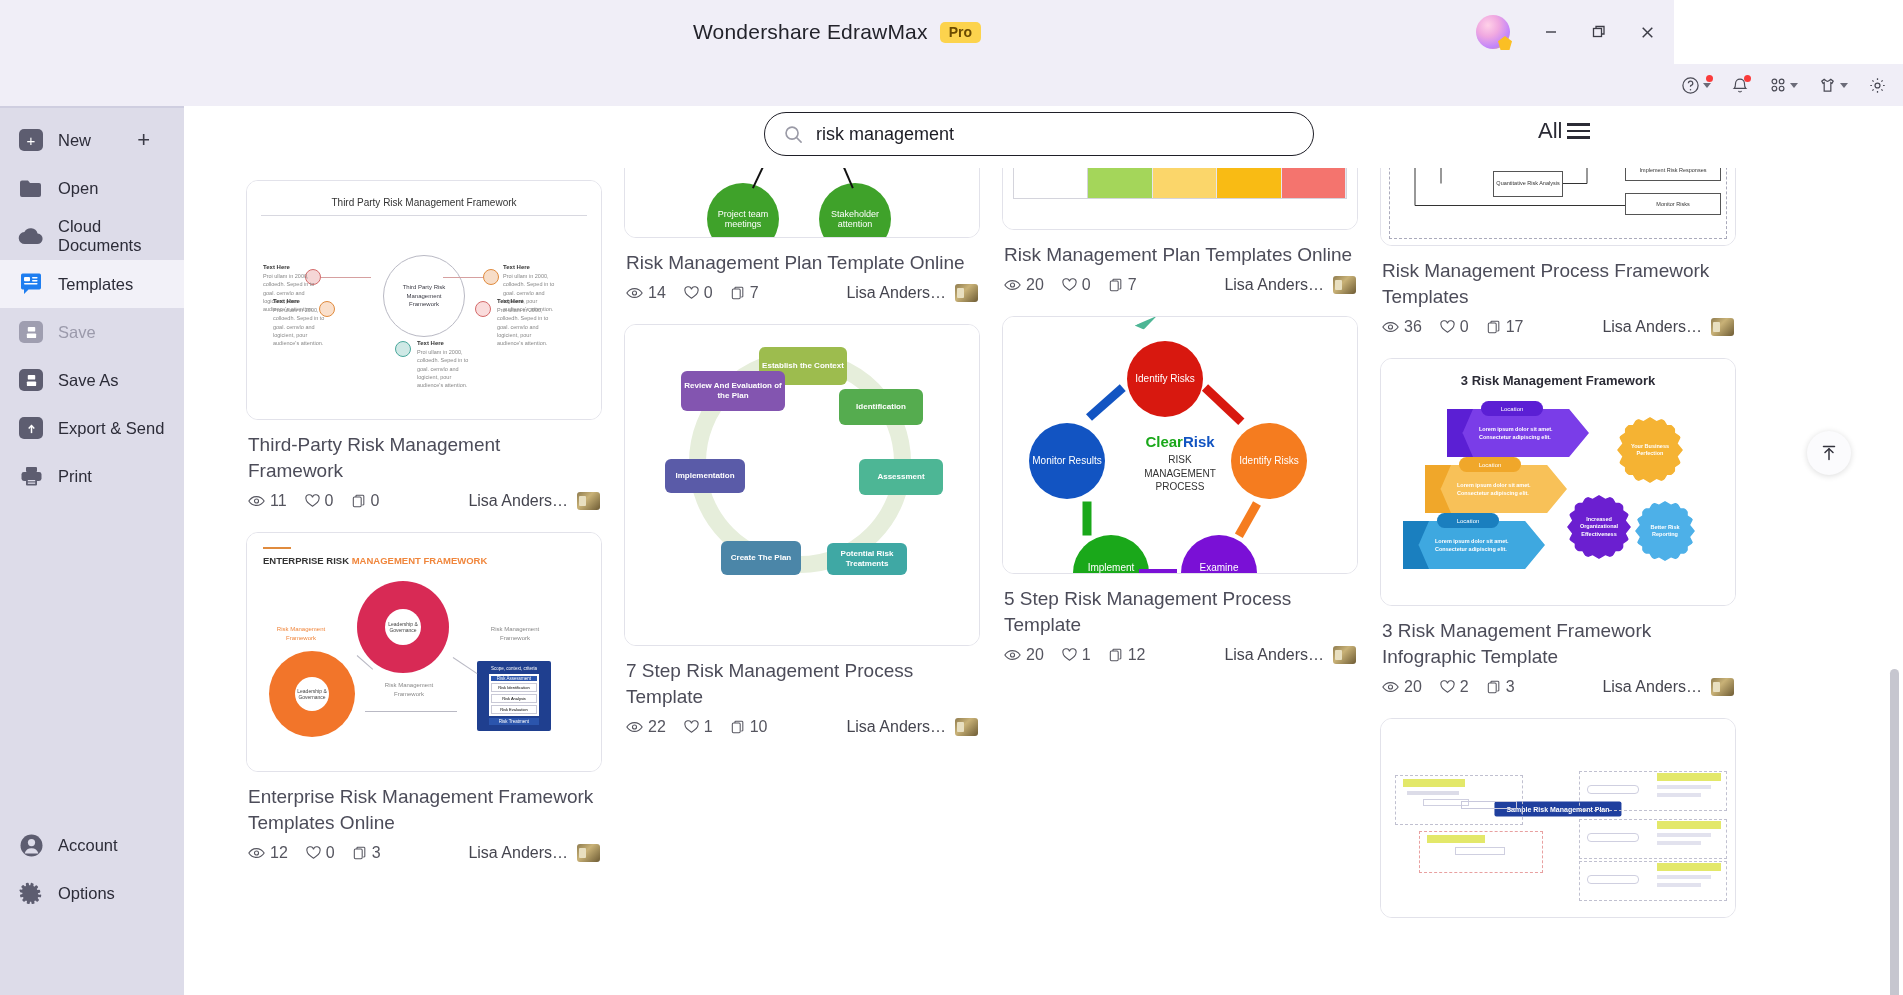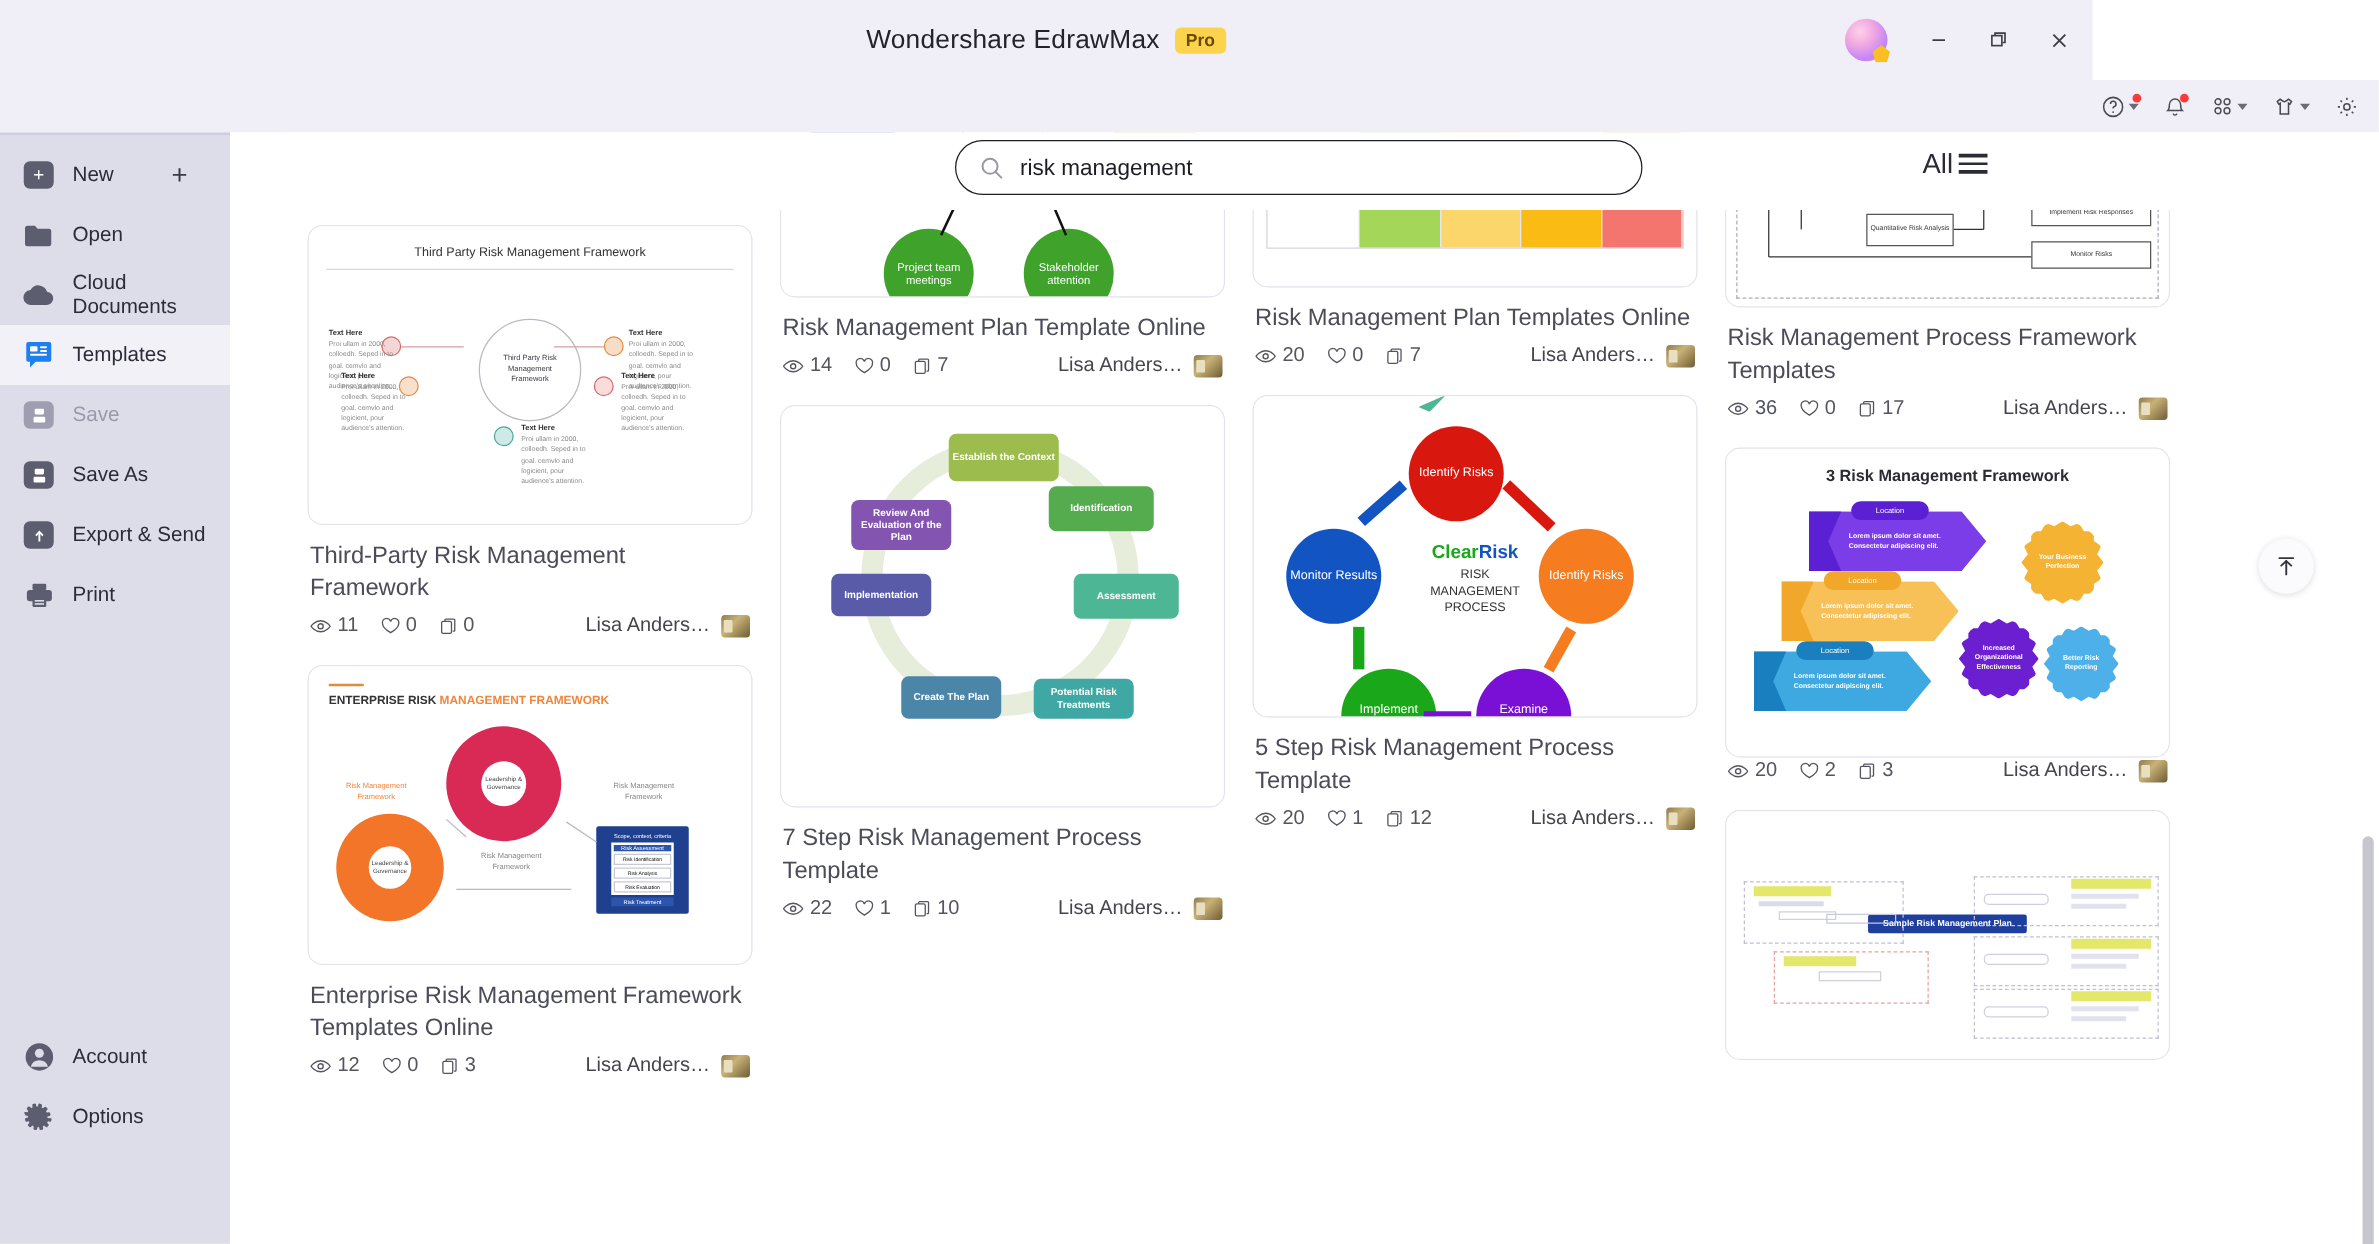--- a/index.html
+++ b/index.html
@@ -529,21 +529,21 @@
         <div class="card">
           <div class="thumb" style="height:322px">
             <div class="art">
               <div style="position:absolute;left:64px;top:26px;width:222px;height:222px;border-radius:50%;border:17px solid #e6eedb"></div>
               <div class="rbox" style="left:134px;top:22px;width:88px;height:38px;background:#9dbc4e;font-size:8px">Establish the Context</div>
               <div class="rbox" style="left:214px;top:64px;width:84px;height:36px;background:#55ac4f;font-size:8px">Identification</div>
               <div class="rbox" style="left:234px;top:134px;width:84px;height:36px;background:#4db695;font-size:8px">Assessment</div>
               <div class="rbox" style="left:202px;top:218px;width:80px;height:32px;background:#3fa8a4;font-size:8px">Potential Risk Treatments</div>
               <div class="rbox" style="left:96px;top:216px;width:80px;height:34px;background:#4b86a8;font-size:8px">Create The Plan</div>
               <div class="rbox" style="left:40px;top:134px;width:80px;height:34px;background:#5a5ba8;font-size:8px">Implementation</div>
-              <div class="rbox" style="left:56px;top:75px;width:80px;height:40px;background:#8355b0;font-size:8px">Review And Evaluation of the Plan</div>
+              <div class="rbox" style="left:56px;top:46px;width:104px;height:40px;background:#8355b0;font-size:8px">Review And Evaluation of the Plan</div>
             </div>
           </div>
           <div class="card-title">7 Step Risk Management Process Template</div>
           <div class="meta">
       <span class="stat">
               <svg width="17" height="12" viewBox="0 0 20 14" fill="none" stroke="#55555f" stroke-width="1.3">
                 <path d="M1 7s3.3-5.2 9-5.2S19 7 19 7s-3.3 5.2-9 5.2S1 7 1 7z"></path>
                 <circle cx="10" cy="7" r="2.4"></circle>
               </svg>
               <span>22</span>
@@ -754,20 +754,21 @@
           <div class="tinytxt" style="left:76px;top:122px;width:86px;color:#fff;font-weight:bold;font-size:5.5px">Lorem ipsum dolor sit amet. Consectetur adipiscing elit.</div>
               <div style="position:absolute;left:22px;top:162px;width:142px;height:48px;background:#3ea8e0;clip-path:polygon(0 0,86% 0,100% 50%,86% 100%,0 100%,11% 50%)"></div>
           <div style="position:absolute;left:22px;top:162px;width:26px;height:48px;background:#1a7fbf;clip-path:polygon(0 0,100% 0,60% 50%,100% 100%,0 100%)"></div>
           <div style="position:absolute;left:56px;top:154px;width:62px;height:15px;border-radius:8px;background:#1a7fbf;color:#fff;font-size:6px;display:flex;align-items:center;justify-content:center">Location</div>
           <div class="tinytxt" style="left:54px;top:178px;width:86px;color:#fff;font-weight:bold;font-size:5.5px">Lorem ipsum dolor sit amet. Consectetur adipiscing elit.</div>
               <div style="position:absolute;left:236px;top:58px;width:66px;height:66px;background:#f5b333;border-radius:50%;clip-path:polygon(50% 0%,60% 6%,70% 2%,76% 12%,88% 12%,88% 24%,97% 30%,92% 40%,100% 50%,92% 60%,97% 70%,88% 76%,88% 88%,76% 88%,70% 98%,60% 94%,50% 100%,40% 94%,30% 98%,24% 88%,12% 88%,12% 76%,3% 70%,8% 60%,0% 50%,8% 40%,3% 30%,12% 24%,12% 12%,24% 12%,30% 2%,40% 6%);display:flex;align-items:center;justify-content:center;text-align:center;color:#fff;font-size:5.5px;font-weight:bold;line-height:1.3;padding:12px">Your Business Perfection</div>
               <div style="position:absolute;left:186px;top:136px;width:64px;height:64px;background:#6b1fd0;border-radius:50%;clip-path:polygon(50% 0%,60% 6%,70% 2%,76% 12%,88% 12%,88% 24%,97% 30%,92% 40%,100% 50%,92% 60%,97% 70%,88% 76%,88% 88%,76% 88%,70% 98%,60% 94%,50% 100%,40% 94%,30% 98%,24% 88%,12% 88%,12% 76%,3% 70%,8% 60%,0% 50%,8% 40%,3% 30%,12% 24%,12% 12%,24% 12%,30% 2%,40% 6%);display:flex;align-items:center;justify-content:center;text-align:center;color:#fff;font-size:5.5px;font-weight:bold;line-height:1.3;padding:12px">Increased Organizational Effectiveness</div>
               <div style="position:absolute;left:254px;top:142px;width:60px;height:60px;background:#4db0e8;border-radius:50%;clip-path:polygon(50% 0%,60% 6%,70% 2%,76% 12%,88% 12%,88% 24%,97% 30%,92% 40%,100% 50%,92% 60%,97% 70%,88% 76%,88% 88%,76% 88%,70% 98%,60% 94%,50% 100%,40% 94%,30% 98%,24% 88%,12% 88%,12% 76%,3% 70%,8% 60%,0% 50%,8% 40%,3% 30%,12% 24%,12% 12%,24% 12%,30% 2%,40% 6%);display:flex;align-items:center;justify-content:center;text-align:center;color:#fff;font-size:5.5px;font-weight:bold;line-height:1.3;padding:12px">Better Risk Reporting</div>
             </div>
           </div>
+          <div class="card-title">3 Risk Management Framework Infographic Template</div>
           <div class="meta">
       <span class="stat">
               <svg width="17" height="12" viewBox="0 0 20 14" fill="none" stroke="#55555f" stroke-width="1.3">
                 <path d="M1 7s3.3-5.2 9-5.2S19 7 19 7s-3.3 5.2-9 5.2S1 7 1 7z"></path>
                 <circle cx="10" cy="7" r="2.4"></circle>
               </svg>
               <span>20</span>
             </span>
       <span class="stat">
               <svg width="15" height="14" viewBox="0 0 18 16" fill="none" stroke="#55555f" stroke-width="1.3">

